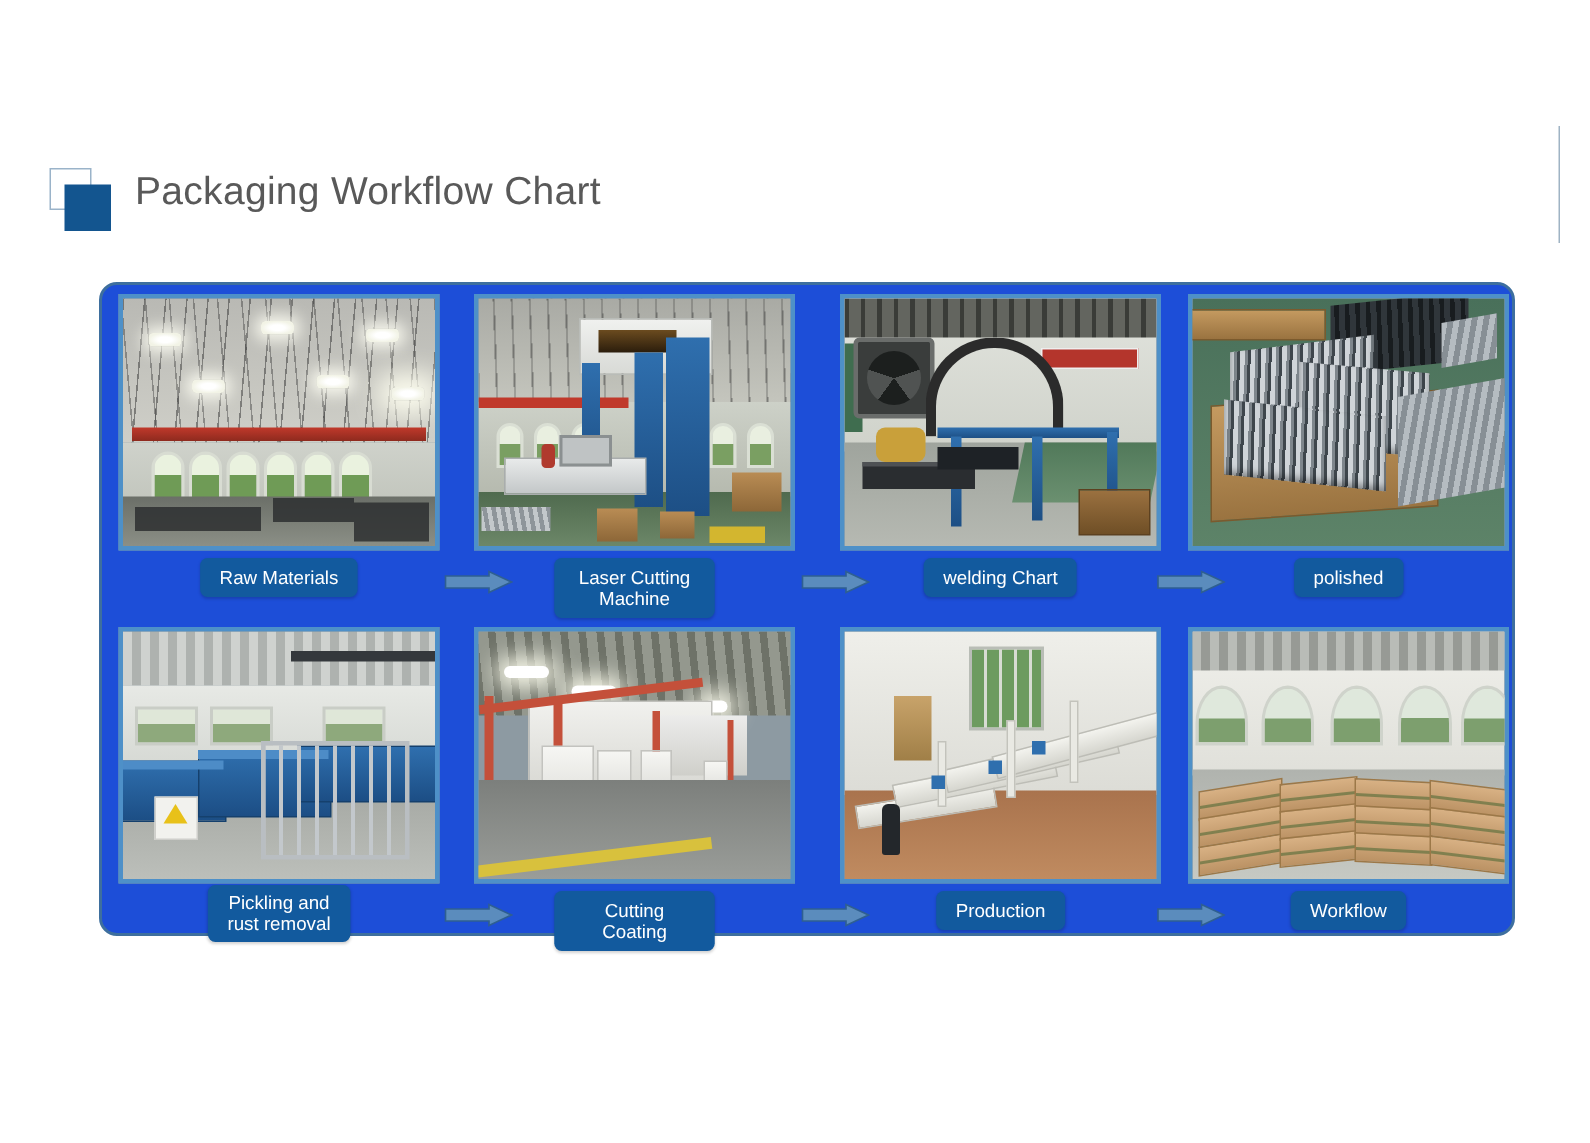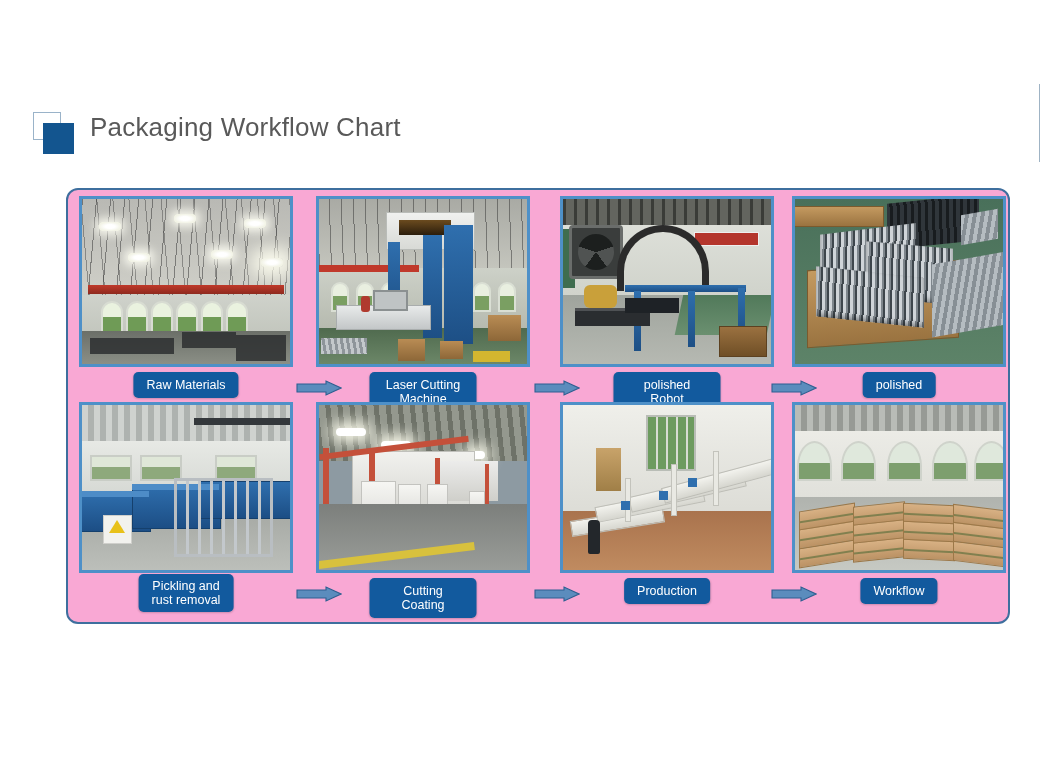--- a/index.html
+++ b/index.html
@@ -95,32 +95,32 @@
   
   #workflow-frame {
     position: absolute;
     left: 66px;
     top: 188px;
     width: 944px;
     height: 436px;
     border: 2px solid #3e6f9e;
     border-radius: 12px;
     box-sizing: border-box;
-    background: #f9a8d4;
+    background: #1d4ed8;
     text-decoration: underline;
   }
 
   .row {
     position: absolute;
     left: 0;
     width: 944px;
     height: 210px;
   }
   #row-1 { top: 6px; }
-  #row-2 { top: 212px; }
+  #row-2 { top: 228px; }
 
   .step {
     position: absolute;
     top: 0;
     width: 214px;
     height: 208px;
   }
   .step.c0 { left: 11px; }
   .step.c1 { left: 248px; }
   .step.c2 { left: 492px; }
@@ -563,21 +563,21 @@
           <div class="rail"></div>
           <div class="leg" style="left:34%;top:56%;height:36%"></div>
           <div class="leg" style="left:60%;top:56%;height:34%"></div>
           <div class="leg" style="left:84%;top:54%;height:30%"></div>
           <div class="bench"></div>
           <div class="crate"></div>
           <div style="position:absolute;left:10%;top:52%;width:16%;height:14%;background:#c9a03a;border-radius:6px"></div>
           <div style="position:absolute;left:30%;top:60%;width:26%;height:9%;background:#1e2226"></div>
         </div>
       </div>
-      <div class="label">polished Robot</div>
+      <div class="label">welding Chart</div>
     </div>
 
     <div class="arrow a2">
       <svg width="46" height="16" viewBox="0 0 46 16">
         <path d="M1 4 H30 V1 L45 8 L30 15 V12 H1 Z" fill="#5b8cbd" stroke="#2f5f91" stroke-width="1.1"></path>
       </svg>
     </div>
 
     <div class="step c3">
       <div class="photo">

